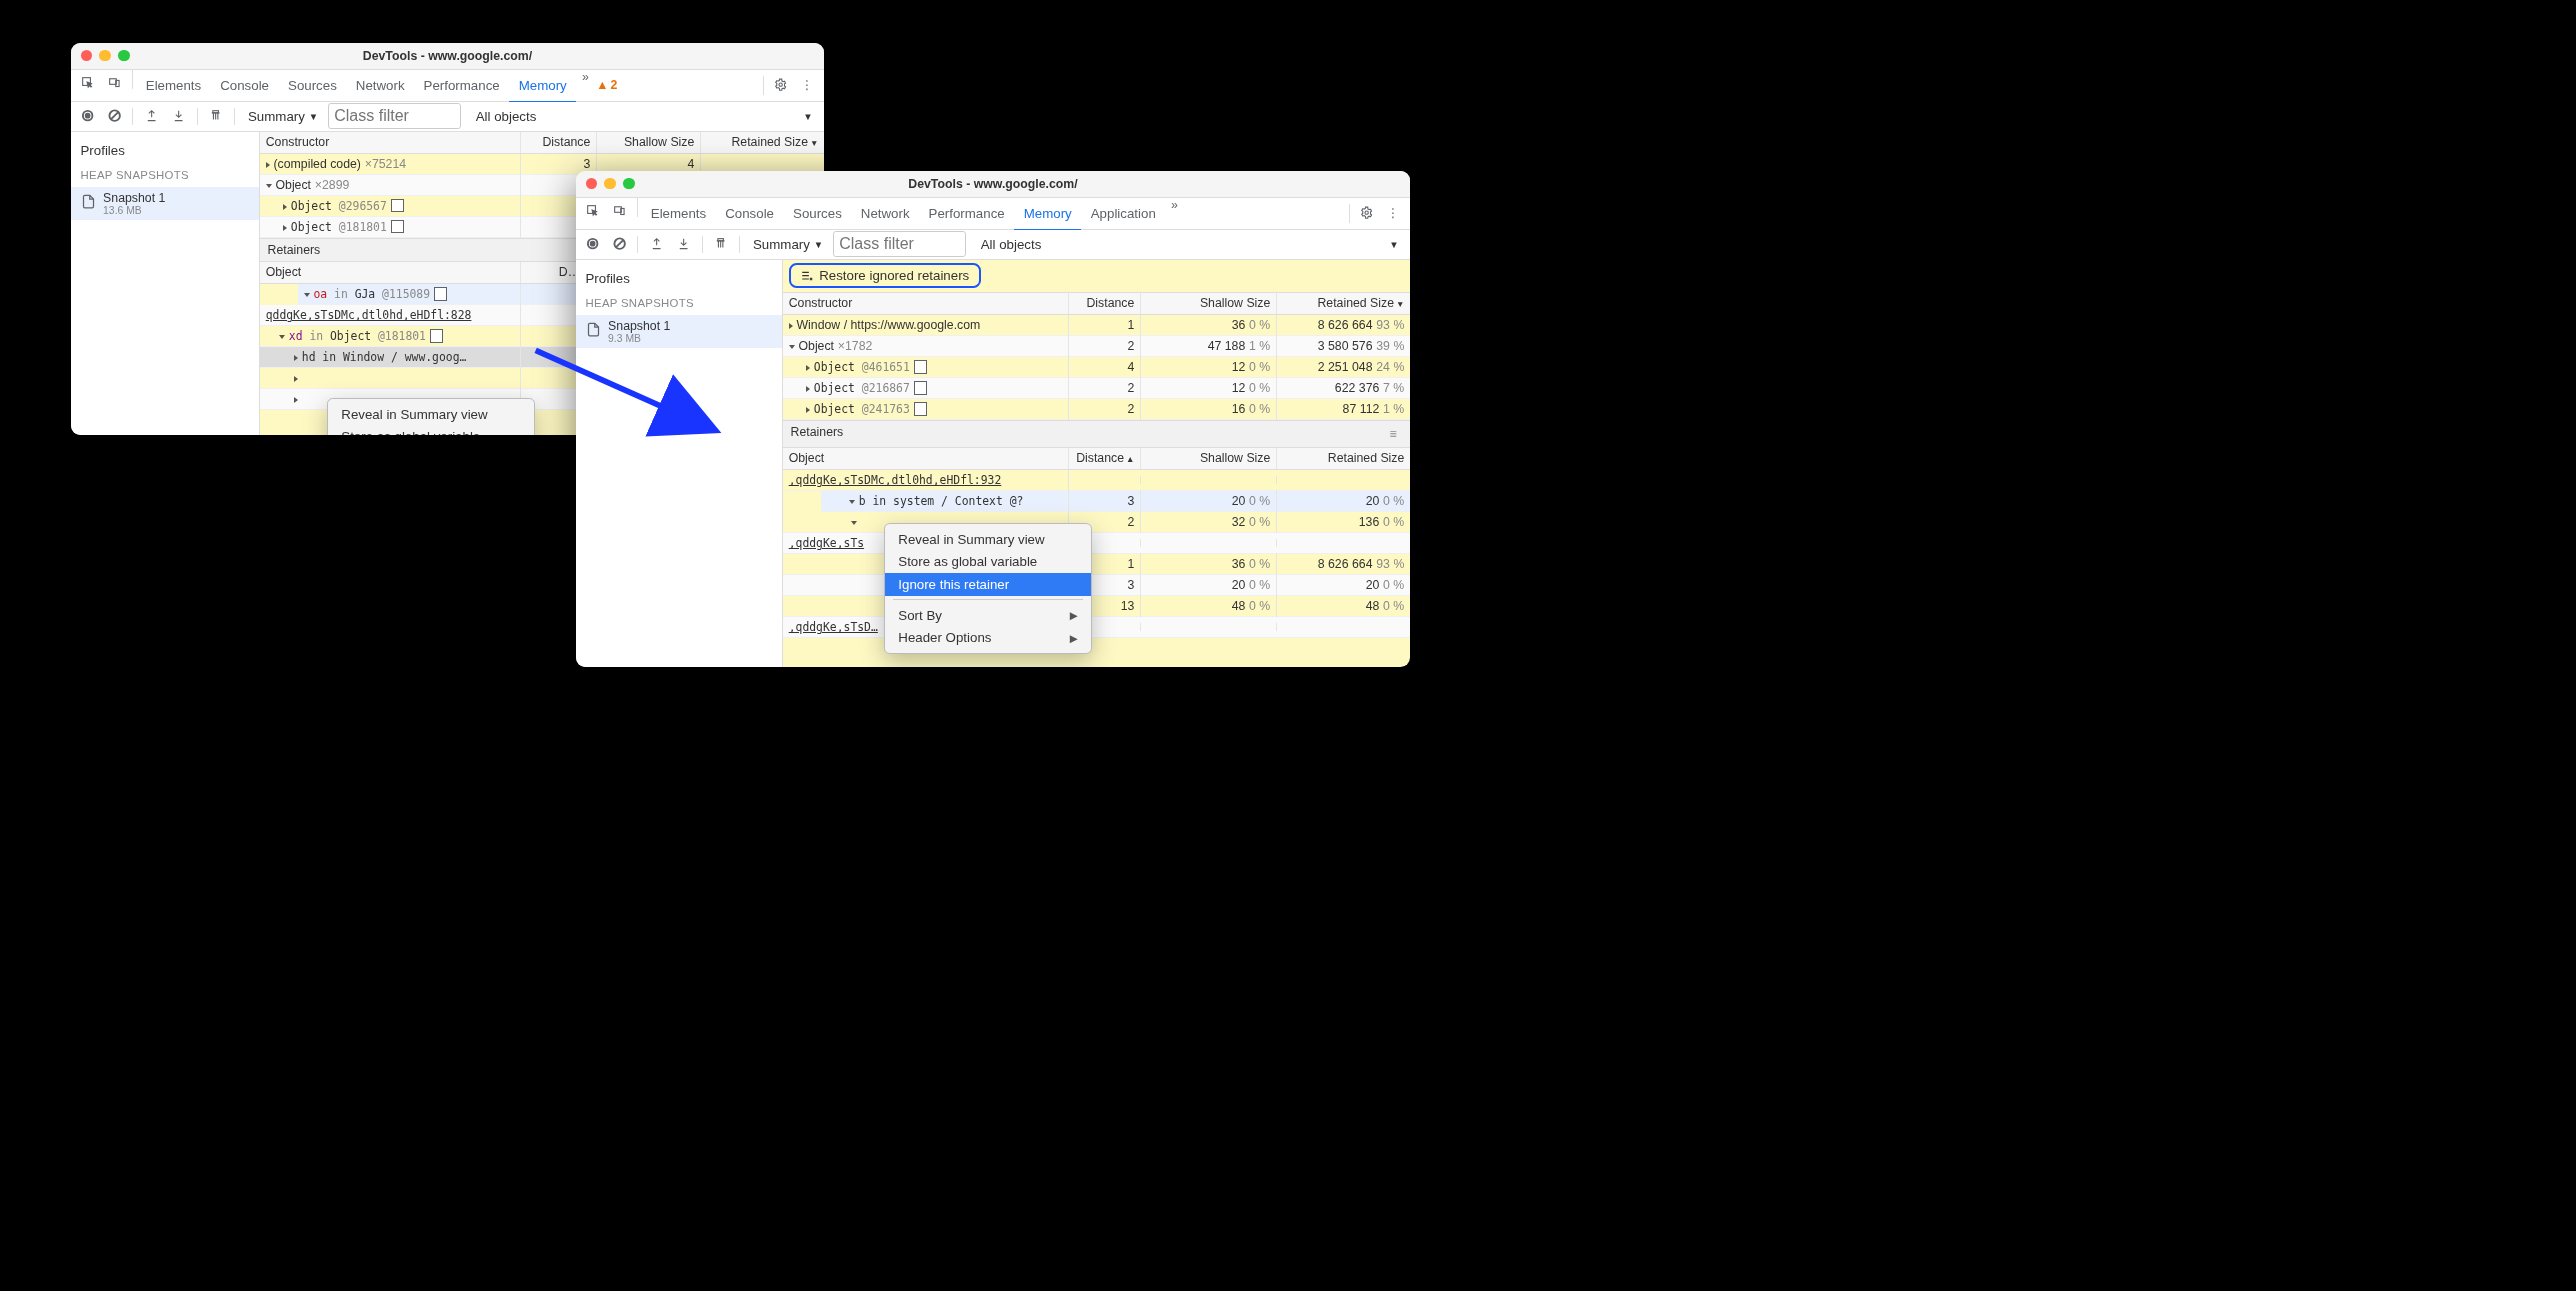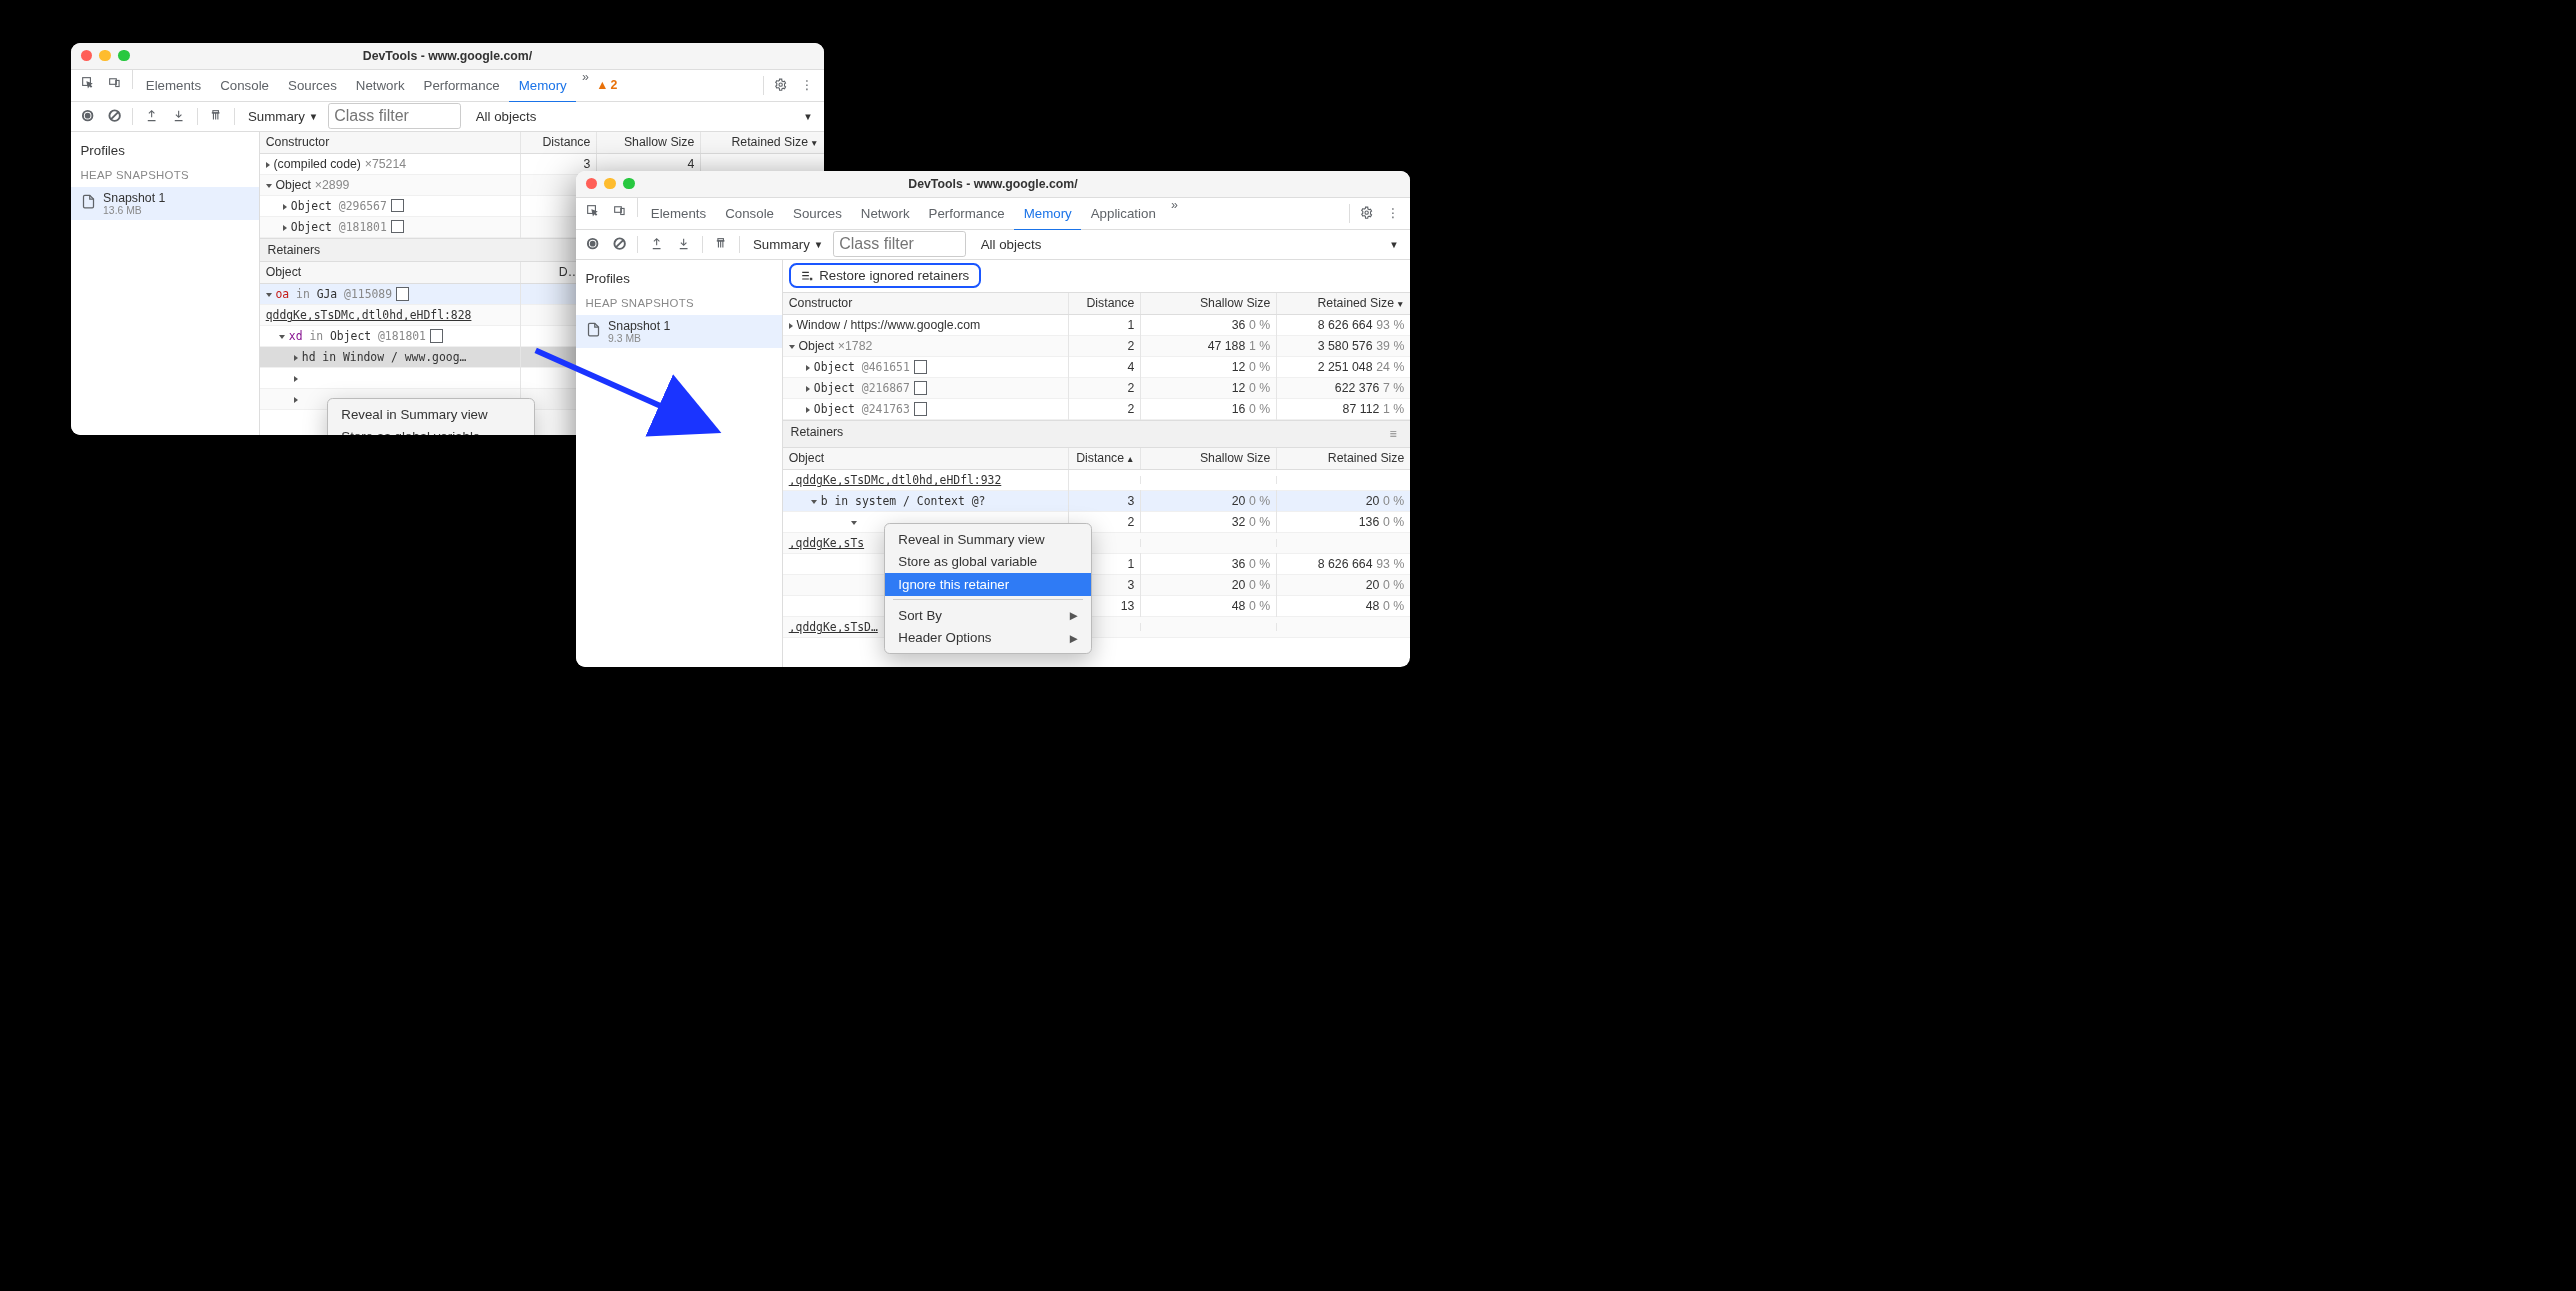--- a/index.html
+++ b/index.html
@@ -14,21 +14,21 @@
     transform-origin: top left;
   }
   
   .stage {
     position: absolute;
     left: 0; top: 0;
     width: 2576px; height: 1291px;
   }
   .window {
     position: absolute;
-    background: #ffffff;
+    background: #fef9c3;
     border-radius: 9.5px;
     box-shadow: 0 9.5px 38px rgba(0,0,0,0.5);
     overflow: hidden;
   }
   .titlebar {
     height: 26.5px;
     background: #f5f5f5;
     display: flex;
     align-items: center;
     border-bottom: 0.9px solid #ddd;
@@ -242,21 +242,21 @@
   .cols-a .c1{width:76px; text-align:right;}
   .cols-a .c2{width:104px; text-align:right;}
   .cols-a .c3{width:123px; text-align:right;}
   .cols-b .c0{flex:1;}
   .cols-b .c1{width:72px; text-align:right;}
   .cols-b .c2{width:136px; text-align:right;}
   .cols-b .c3{width:133px; text-align:right;}
   .dev-pop { display:inline-block; width:11.4px; height:11.4px; border:1.4px solid #5f6368; position:relative; margin-left:5.7px; vertical-align:middle;}
   .dev-pop::after { content:""; position:absolute; left:-2.8px; top:-2.8px; width:11.4px; height:11.4px; border:1.4px solid #5f6368; background:#fff;}
   .row.sel { background:#dcdcdc !important; }
-  .row.hi { background:#e8f0fe; }
+  .row.hi { background:#e8f0fe;margin-left:38px; }
   .hamburger { margin-left:auto; color:#888; padding:1.9px 5.7px; cursor:pointer; }
 </style>
 </head>
 <body>
 <div class="stage">
 
 <div class="window" style="left:71px; top:43px; width:753px;">
   <div class="titlebar">
     <div class="traffic">
       <div class="tl red"></div>

